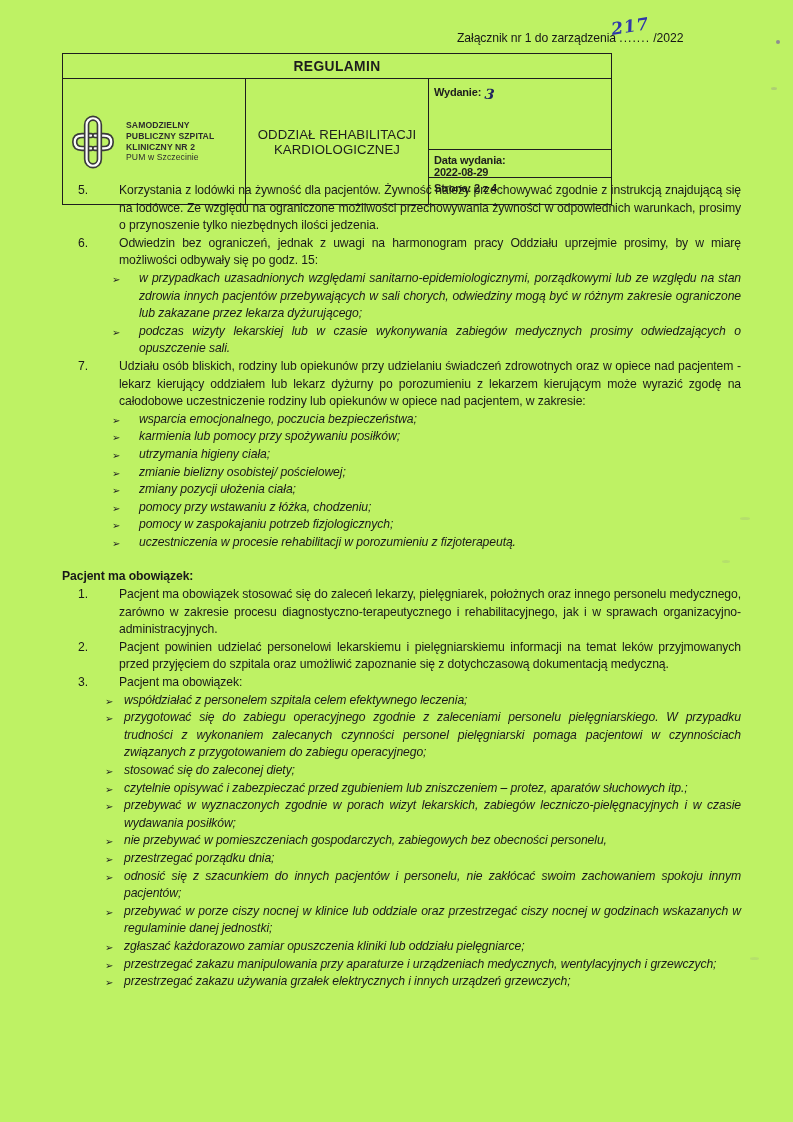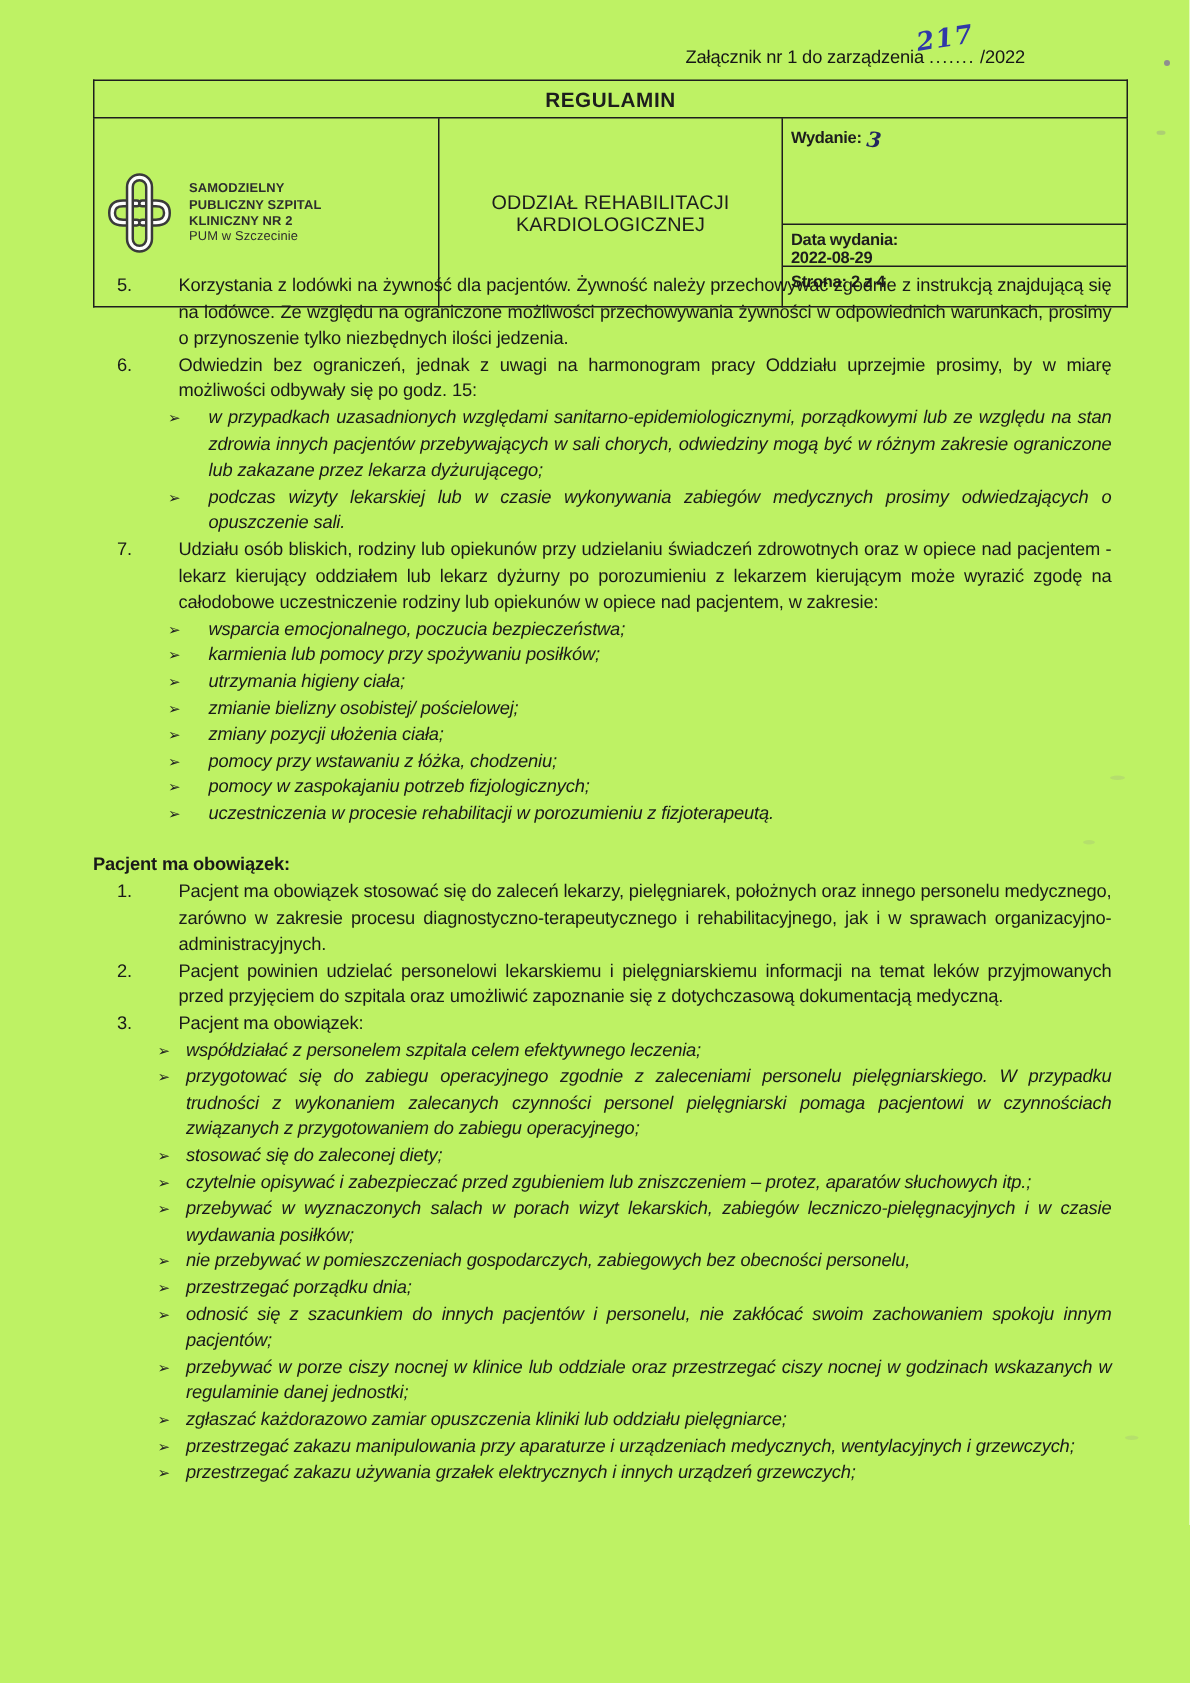--- a/index.html
+++ b/index.html
@@ -14,21 +14,21 @@
     white-space:nowrap;color:#161616;
   }
   .dots-wrap{position:relative;display:inline-block;letter-spacing:1px;}
   .hand-number{
     position:absolute;left:-8px;top:-15px;
     font-family:"DejaVu Serif",serif;font-style:italic;font-weight:600;
     font-size:17px;color:#3038a8;transform:rotate(-9deg);letter-spacing:1px;
   }
 
   
-  .header-table{position:absolute;left:62px;top:53px;width:690px;border-collapse:collapse;table-layout:fixed;}
+  .header-table{position:absolute;left:62px;top:53px;width:550px;border-collapse:collapse;table-layout:fixed;}
   .header-table td{border:1.7px solid #1e1e1e;padding:0;}
   .regulamin-cell{height:24px;text-align:center;font-weight:700;font-size:13.8px;letter-spacing:0.4px;}
   .logo-cell{width:151px;height:81px;vertical-align:middle;}
   .logo-wrap{display:flex;align-items:center;gap:12px;padding:4px 2px 4px 9px;}
   .logo-text{font-size:8.6px;line-height:10.8px;font-weight:700;color:#2d2d2d;letter-spacing:0.1px;}
   .logo-text .light{font-weight:400;}
   .title-cell{width:436px;text-align:center;font-weight:400;font-size:13.2px;letter-spacing:0.1px;vertical-align:middle;}
   .meta-cell{width:96px;vertical-align:top;}
   .meta-box{box-sizing:border-box;height:26px;padding:4px 5px 0 5px;font-size:11px;font-weight:700;letter-spacing:-0.2px;}
   .meta-box.mid{height:29px;border-top:1.7px solid #1e1e1e;border-bottom:1.7px solid #1e1e1e;line-height:12px;margin-top:44px;}
@@ -203,21 +203,21 @@
             <div class="bullet-row">
               <div class="bullet-marker">➢</div>
               <div class="bullet-text">stosować się do zaleconej diety;</div>
             </div>
             <div class="bullet-row">
               <div class="bullet-marker">➢</div>
               <div class="bullet-text">czytelnie opisywać i zabezpieczać przed zgubieniem lub zniszczeniem – protez, aparatów słuchowych itp.;</div>
             </div>
             <div class="bullet-row">
               <div class="bullet-marker">➢</div>
-              <div class="bullet-text">przebywać w wyznaczonych salach w porach wizyt lekarskich, zabiegów leczniczo-pielęgnacyjnych i w czasie wydawania posiłków;</div>
+              <div class="bullet-text">przebywać w wyznaczonych zgodnie w porach wizyt lekarskich, zabiegów leczniczo-pielęgnacyjnych i w czasie wydawania posiłków;</div>
             </div>
             <div class="bullet-row">
               <div class="bullet-marker">➢</div>
               <div class="bullet-text">nie przebywać w pomieszczeniach gospodarczych, zabiegowych bez obecności personelu,</div>
             </div>
             <div class="bullet-row">
               <div class="bullet-marker">➢</div>
               <div class="bullet-text">przestrzegać porządku dnia;</div>
             </div>
             <div class="bullet-row">

